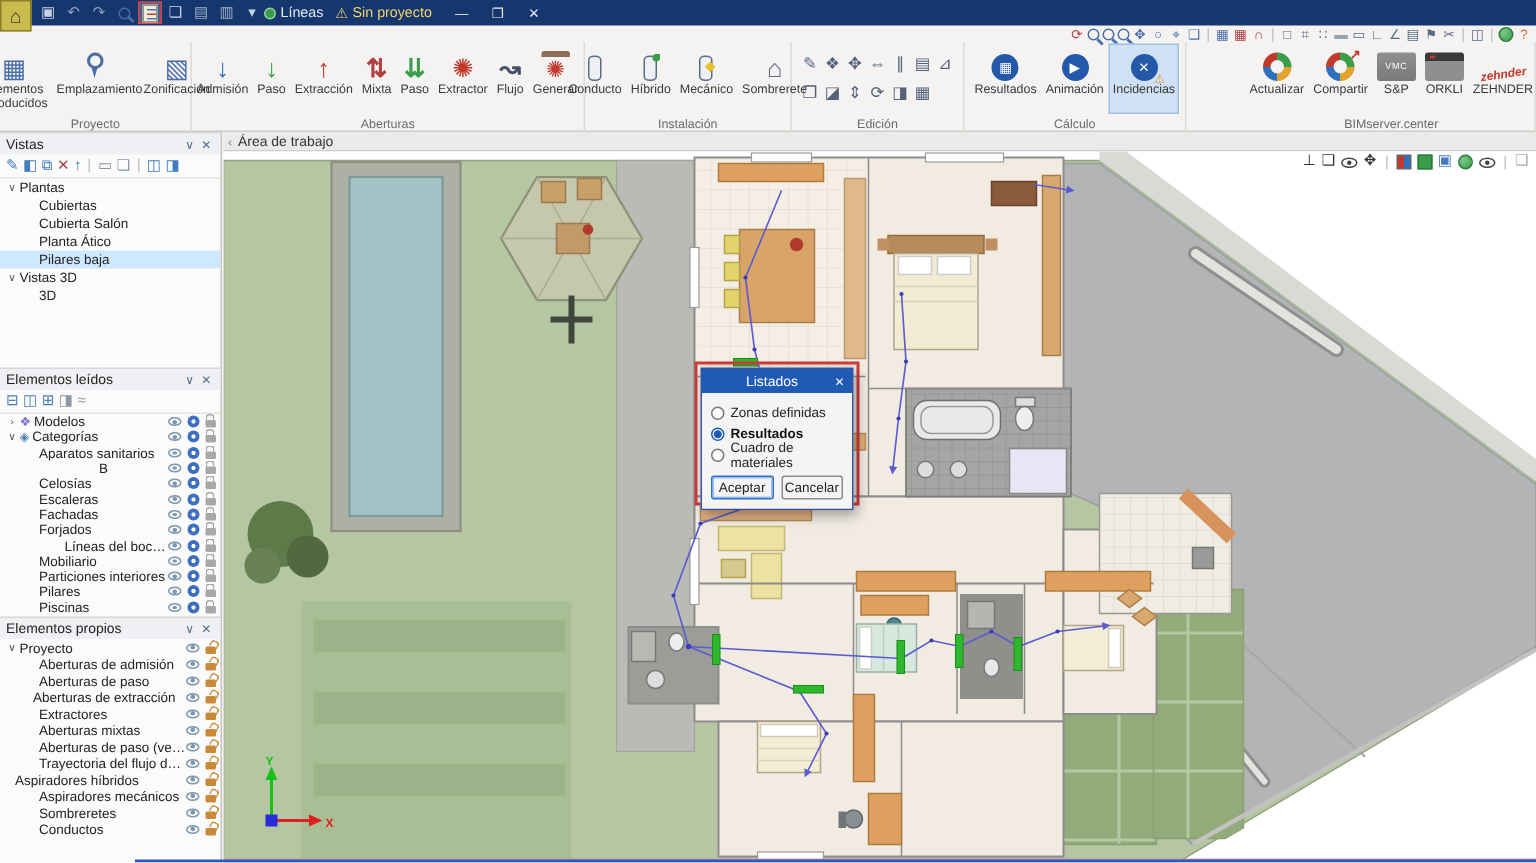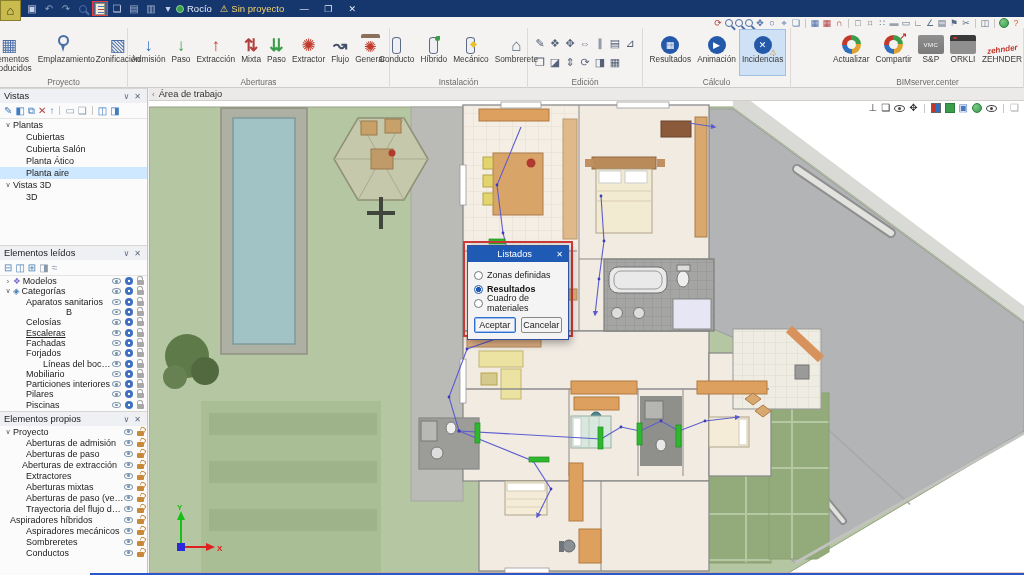--- a/index.html
+++ b/index.html
@@ -152,21 +152,21 @@
         <span class="qbtn">
           <span class="g" style="color: rgb(159, 176, 204);">▥</span>
         </span>
         <span class="qbtn">
           <span class="g" style="color: rgb(201, 211, 232);">▾</span>
         </span>
       </div>
     <div class="tb-right">
       <span class="user">
         <span class="udot"></span>
-        <span>Rocío</span>
+        <span>Líneas</span>
       </span>
       <span class="warnbadge">
         <span>⚠</span>
         <span>Sin proyecto</span>
       </span>
       <span class="winbtns" id="winbtns">
           <span class="winbtn">—</span>
           <span class="winbtn">❐</span>
           <span class="winbtn">✕</span>
         </span>
@@ -423,21 +423,21 @@
           <div class="trow" style="height: 12px; padding-left: 16px;">
             <span class="exp"></span>
             <span class="tlabel">Cubierta Salón</span>
           </div>
           <div class="trow" style="height: 12px; padding-left: 16px;">
             <span class="exp"></span>
             <span class="tlabel">Planta Ático</span>
           </div>
           <div class="trow sel" style="height: 12px; padding-left: 16px;">
             <span class="exp"></span>
-            <span class="tlabel">Planta aire</span>
+            <span class="tlabel">Pilares baja</span>
           </div>
           <div class="trow" style="height: 12px; padding-left: 3px;">
             <span class="exp">∨</span>
             <span class="tlabel">Vistas 3D</span>
           </div>
           <div class="trow" style="height: 12px; padding-left: 16px;">
             <span class="exp"></span>
             <span class="tlabel">3D</span>
           </div>
         </div>
@@ -496,21 +496,21 @@
           </div>
           <div class="trow" style="height: 10.3px; padding-left: 16px;">
             <span class="exp"></span>
             <span class="tlabel">Celosías</span>
             <span class="ticons">
               <span class="i-eye"></span>
               <span class="i-gear"></span>
               <span class="i-lock"></span>
             </span>
           </div>
-          <div class="trow" style="height: 10.3px; padding-left: 16px; text-decoration: underline;">
+          <div class="trow" style="height: 10.3px; padding-left: 16px;">
             <span class="exp"></span>
             <span class="tlabel">Escaleras</span>
             <span class="ticons">
               <span class="i-eye"></span>
               <span class="i-gear"></span>
               <span class="i-lock"></span>
             </span>
           </div>
           <div class="trow" style="height: 10.3px; padding-left: 16px;">
             <span class="exp"></span>

